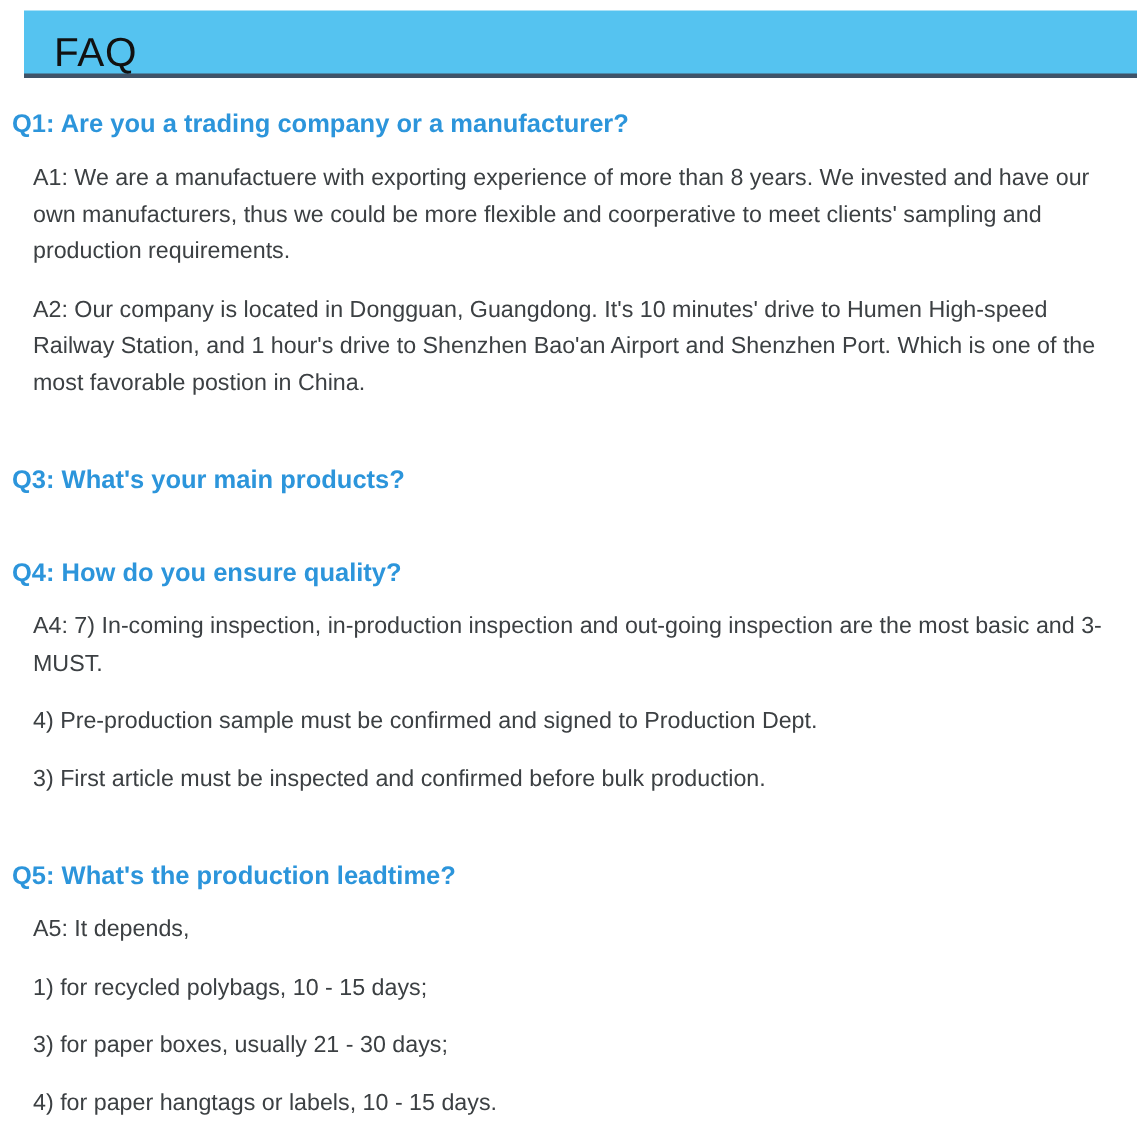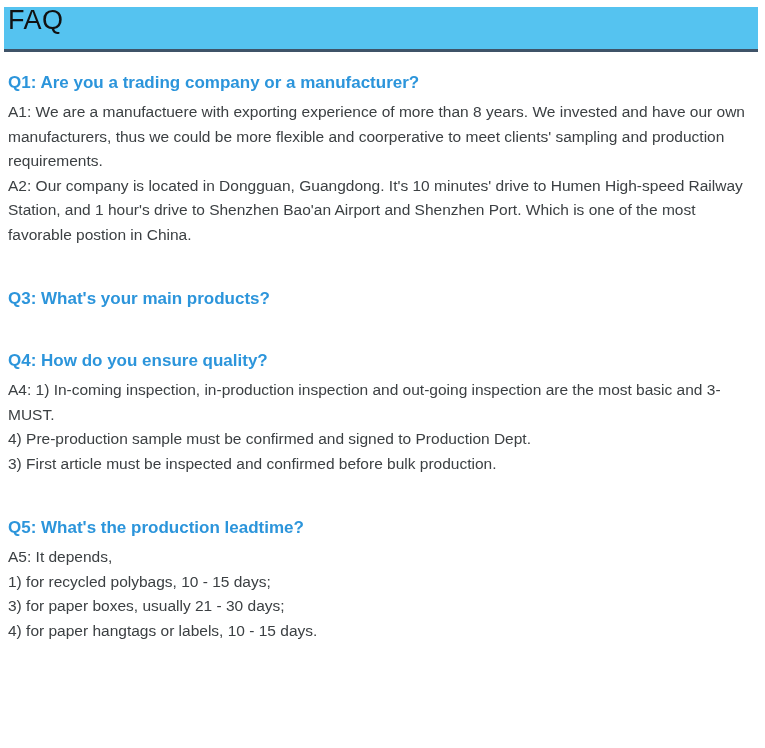--- a/index.html
+++ b/index.html
@@ -17,27 +17,27 @@
     background: var(--page-bg);
     font-family: "Liberation Sans", sans-serif;
   }
   .page {
     width: 765px;
     height: 748px;
     background: var(--page-bg);
     overflow: hidden;
   }
   .faq-header {
-    margin: 7px 7px 0 4px;
+    margin: 7px 7px 0 16px;
     height: 45px;
     background: var(--header-bg);
     border-bottom: 3px solid var(--header-border);
     display: flex;
-    align-items: flex-start;
-    padding-left: 4px;
+    align-items: flex-end;
+    padding-left: 20px;
   }
   .faq-header-title {
     font-size: 27px;
     color: var(--header-text);
     font-weight: 400;
     letter-spacing: 0.5px;
     line-height: 1;
   }
   .faq-body {
     padding: 0 12px 0 8px;
@@ -49,21 +49,21 @@
     margin: 42px 0 7px 0;
     line-height: 20px;
   }
   .faq-item:first-child .faq-question {
     margin-top: 21px;
   }
   .faq-answer-line {
     color: var(--body-text);
     font-size: 15.5px;
     line-height: 24.5px;
-    margin: 0;
+    margin: 14px;
   }
 </style>
 </head>
 <body>
 
 <div class="page">
   <div class="faq-header">
     <span class="faq-header-title">FAQ</span>
   </div>
   <div class="faq-body" id="faq-items">
@@ -75,21 +75,21 @@
   <div class="faq-item">
   <p class="faq-answer-line">A2: Our company is located in Dongguan, Guangdong. It's 10 minutes' drive to Humen High-speed Railway Station, and 1 hour's drive to Shenzhen Bao'an Airport and Shenzhen Port. Which is one of the most favorable postion in China.</p>
       </div>
 
   <div class="faq-item">
     <h3 class="faq-question">Q3: What's your main products?</h3>
       </div>
 
   <div class="faq-item">
     <h3 class="faq-question">Q4: How do you ensure quality?</h3>
-  <p class="faq-answer-line">A4: 1) In-coming inspection, in-production inspection and out-going inspection are the most basic and 3-MUST.</p>
+  <p class="faq-answer-line">A4: 7) In-coming inspection, in-production inspection and out-going inspection are the most basic and 3-MUST.</p>
         <p class="faq-answer-line">4) Pre-production sample must be confirmed and signed to Production Dept.</p>
         <p class="faq-answer-line">3) First article must be inspected and confirmed before bulk production.</p>
       </div>
 
   <div class="faq-item">
     <h3 class="faq-question">Q5: What's the production leadtime?</h3>
   <p class="faq-answer-line">A5: It depends,</p>
         <p class="faq-answer-line">1) for recycled polybags, 10 - 15 days;</p>
         <p class="faq-answer-line">3) for paper boxes, usually 21 - 30 days;</p>
         <p class="faq-answer-line">4) for paper hangtags or labels, 10 - 15 days.</p>

